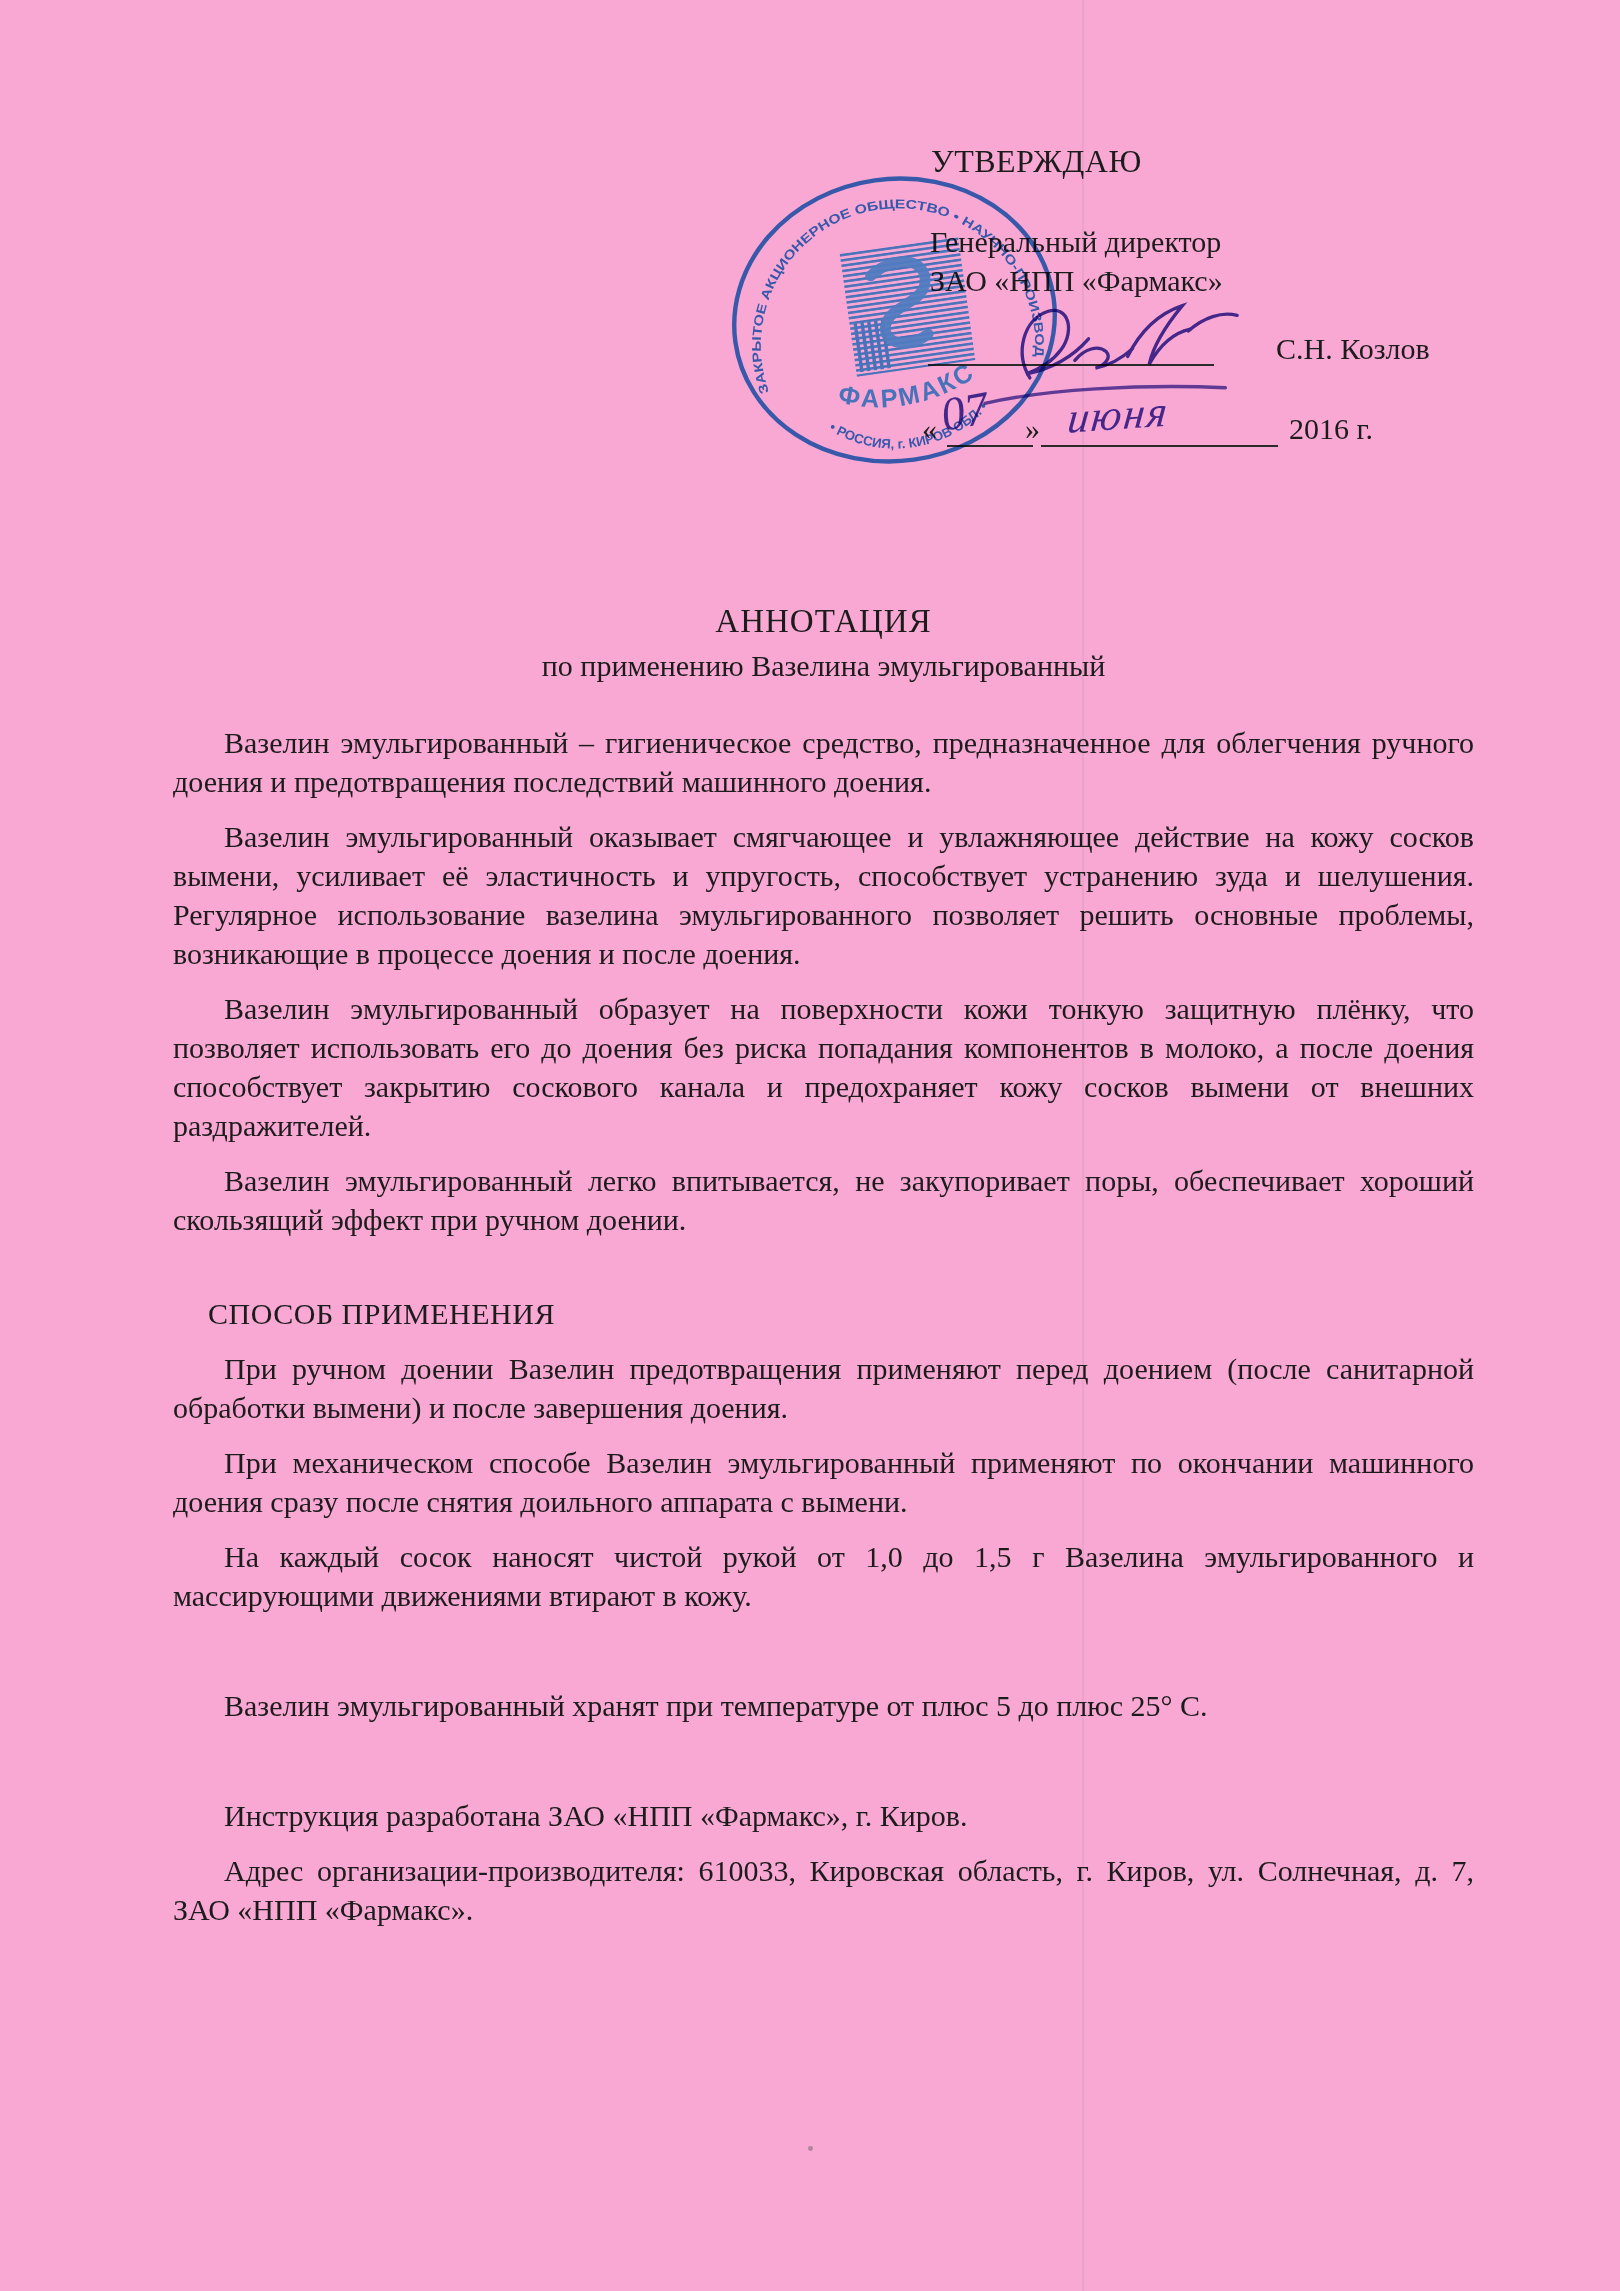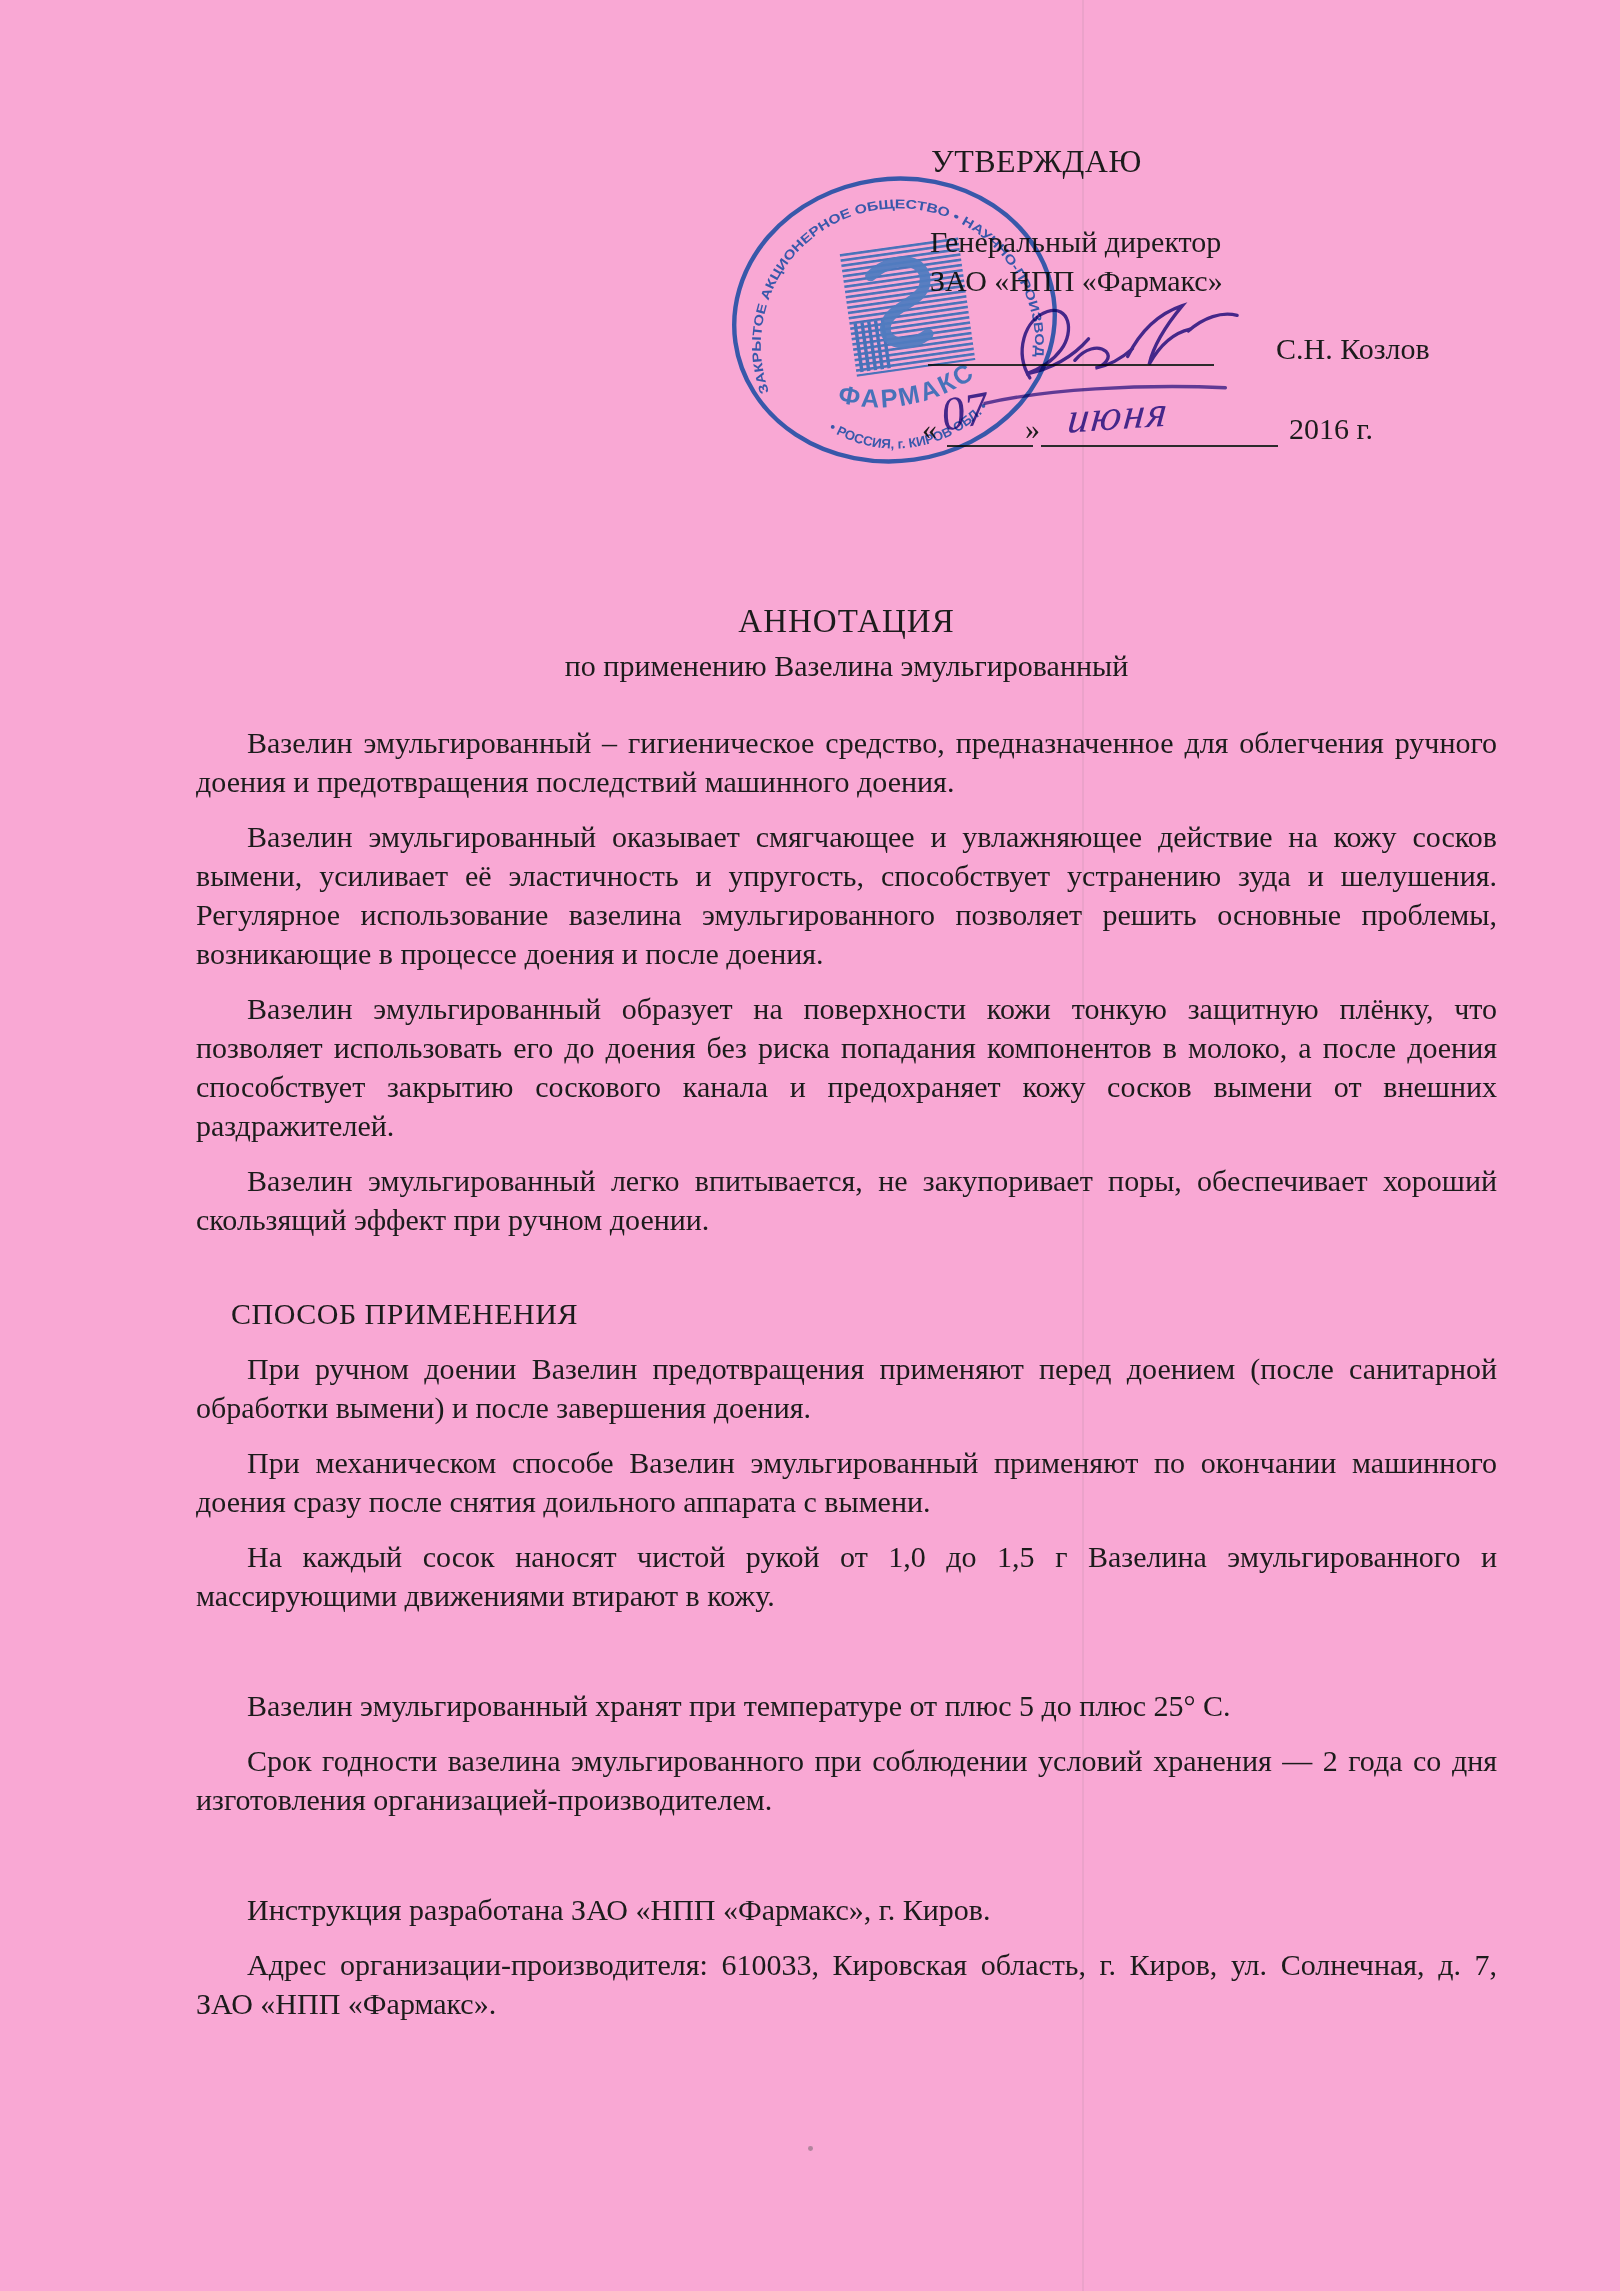--- a/index.html
+++ b/index.html
@@ -23,21 +23,21 @@
   .year-label{position:absolute;left:1289px;top:412px;font-size:30px;white-space:nowrap;}
   .hand{font-style:italic;color:#463ba6;mix-blend-mode:multiply;white-space:nowrap;}
   .hand-day{position:absolute;left:941px;top:384px;font-size:47px;transform:rotate(-10deg);}
   .hand-month{position:absolute;left:1068px;top:390px;font-size:43px;letter-spacing:2px;transform:rotate(-4deg) skewX(-10deg);}
 
   
   .stamp-svg{position:absolute;left:728px;top:173px;width:333px;height:294px;mix-blend-mode:multiply;opacity:0.95;}
   .signature-svg{position:absolute;left:965px;top:288px;width:294px;height:132px;mix-blend-mode:multiply;}
 
   
-  .doc{position:absolute;left:180px;top:600px;width:1333px;font-size:30px;line-height:39px;text-align:justify;}
+  .doc{position:absolute;left:157px;top:600px;width:1333px;font-size:30px;line-height:39px;text-align:justify;}
   .doc-title{margin:0;font-size:33px;font-weight:normal;text-align:center;line-height:43px;letter-spacing:1px;}
   .doc-subtitle{margin:0;font-size:30px;text-align:center;line-height:45px;}
   .sections{margin-top:35px;}
   .para{margin:16px;text-indent:51px;}
   .section-heading{padding-left:51px;letter-spacing:0.5px;}
   .spacer{height:39px;}
 </style>
 </head>
 <body>
 
@@ -115,21 +115,20 @@
         <p class="para">Вазелин эмульгированный оказывает смягчающее и увлажняющее действие на кожу сосков вымени, усиливает её эластичность и упругость, способствует устранению зуда и шелушения. Регулярное использование вазелина эмульгированного позволяет решить основные проблемы, возникающие в процессе доения и после доения.</p>
         <p class="para">Вазелин эмульгированный образует на поверхности кожи тонкую защитную плёнку, что позволяет использовать его до доения без риска попадания компонентов в молоко, а после доения способствует закрытию соскового канала и предохраняет кожу сосков вымени от внешних раздражителей.</p>
         <p class="para">Вазелин эмульгированный легко впитывается, не закупоривает поры, обеспечивает хороший скользящий эффект при ручном доении.</p>
         <div class="spacer"></div>
         <div class="section-heading">СПОСОБ ПРИМЕНЕНИЯ</div>
         <p class="para">При ручном доении Вазелин предотвращения применяют перед доением (после санитарной обработки вымени) и после завершения доения.</p>
         <p class="para">При механическом способе Вазелин эмульгированный применяют по окончании машинного доения сразу после снятия доильного аппарата с вымени.</p>
         <p class="para">На каждый сосок наносят чистой рукой от 1,0 до 1,5 г Вазелина эмульгированного и массирующими движениями втирают в кожу.</p>
         <div class="spacer"></div>
         <p class="para">Вазелин эмульгированный хранят при температуре от плюс 5 до плюс 25° С.</p>
-        <p class="para">Срок годности вазелина эмульгированного при соблюдении условий хранения — 2 года со дня изготовления организацией-производителем.</p>
         <div class="spacer"></div>
         <p class="para">Инструкция разработана ЗАО «НПП «Фармакс», г. Киров.</p>
         <p class="para">Адрес организации-производителя: 610033, Кировская область, г. Киров, ул. Солнечная, д. 7, ЗАО «НПП «Фармакс».</p>
       </div>
   </div>
 
 </div>
 
 
 </body></html>

